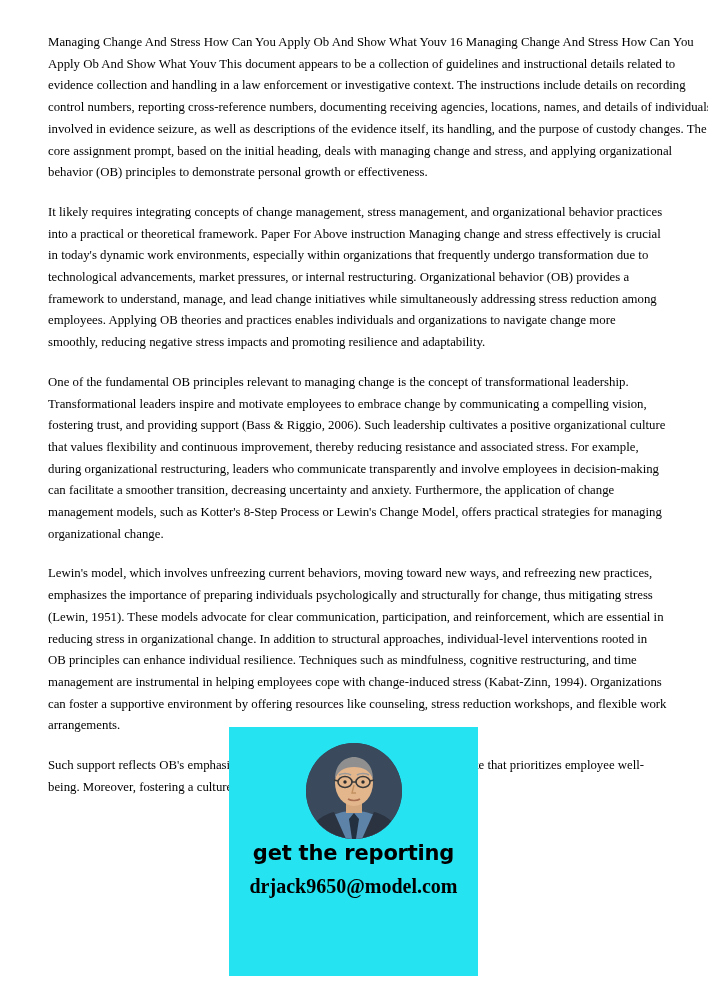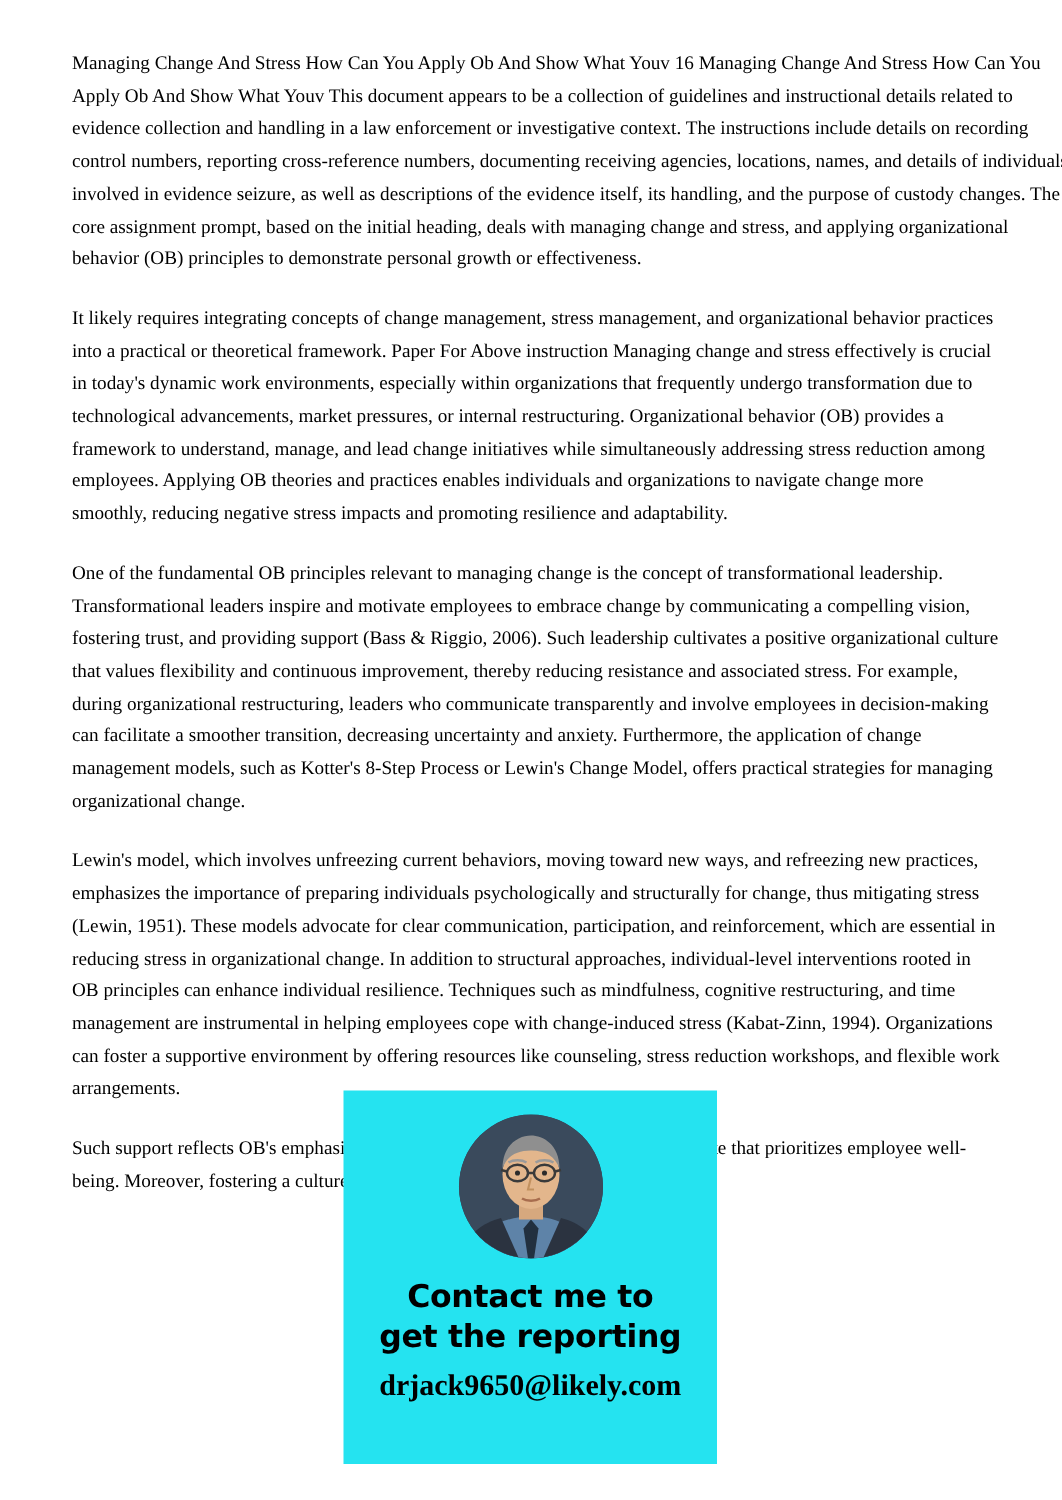--- a/index.html
+++ b/index.html
@@ -132,18 +132,17 @@
         <circle cx="39" cy="39" r="1.7" fill="#2b2b2b"></circle>
         <circle cx="57" cy="39" r="1.7" fill="#2b2b2b"></circle>
 
         <path d="M33 32 C36 30 42 30 45 32" stroke="#9a9a9a" stroke-width="1.6" fill="none"></path>
         <path d="M51 32 C54 30 60 30 63 32" stroke="#9a9a9a" stroke-width="1.6" fill="none"></path>
 
         <path d="M48 42 L46 50 L50 50" stroke="#c2915f" stroke-width="1.4" fill="none"></path>
         <path d="M42 56 C45 58 51 58 54 56" stroke="#a86d4e" stroke-width="1.6" fill="none"></path>
       </svg>
     </div>
-    <div class="overlay-line" id="overlay-l1">Contact me to</div>
     <div class="overlay-line" id="overlay-l2">get the reporting</div>
-    <div id="overlay-email">drjack9650@likely.com</div>
+    <div id="overlay-email">drjack9650@model.com</div>
   </div>
 
 </div>
 
 </body></html>

